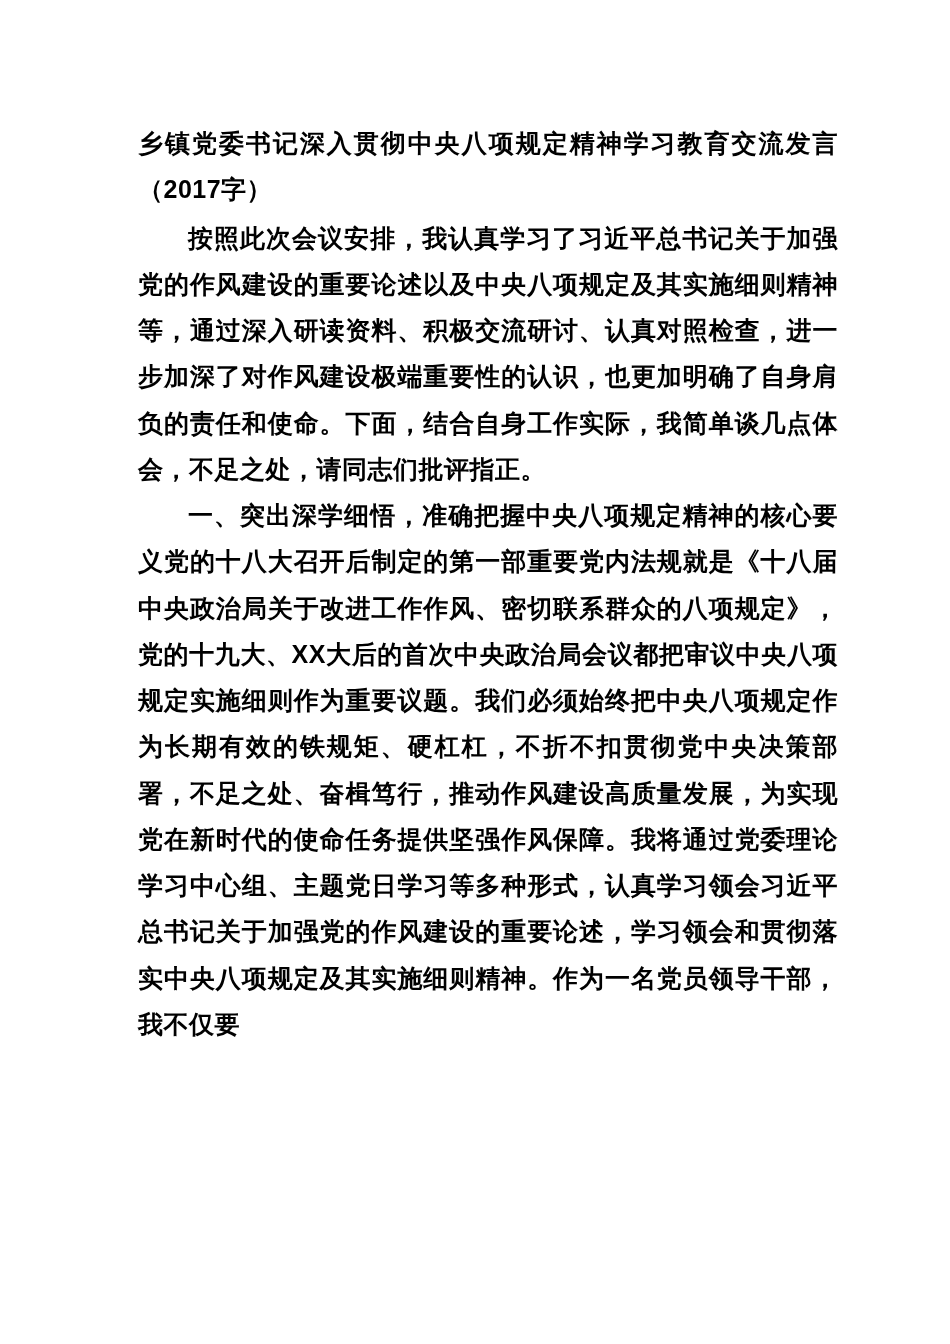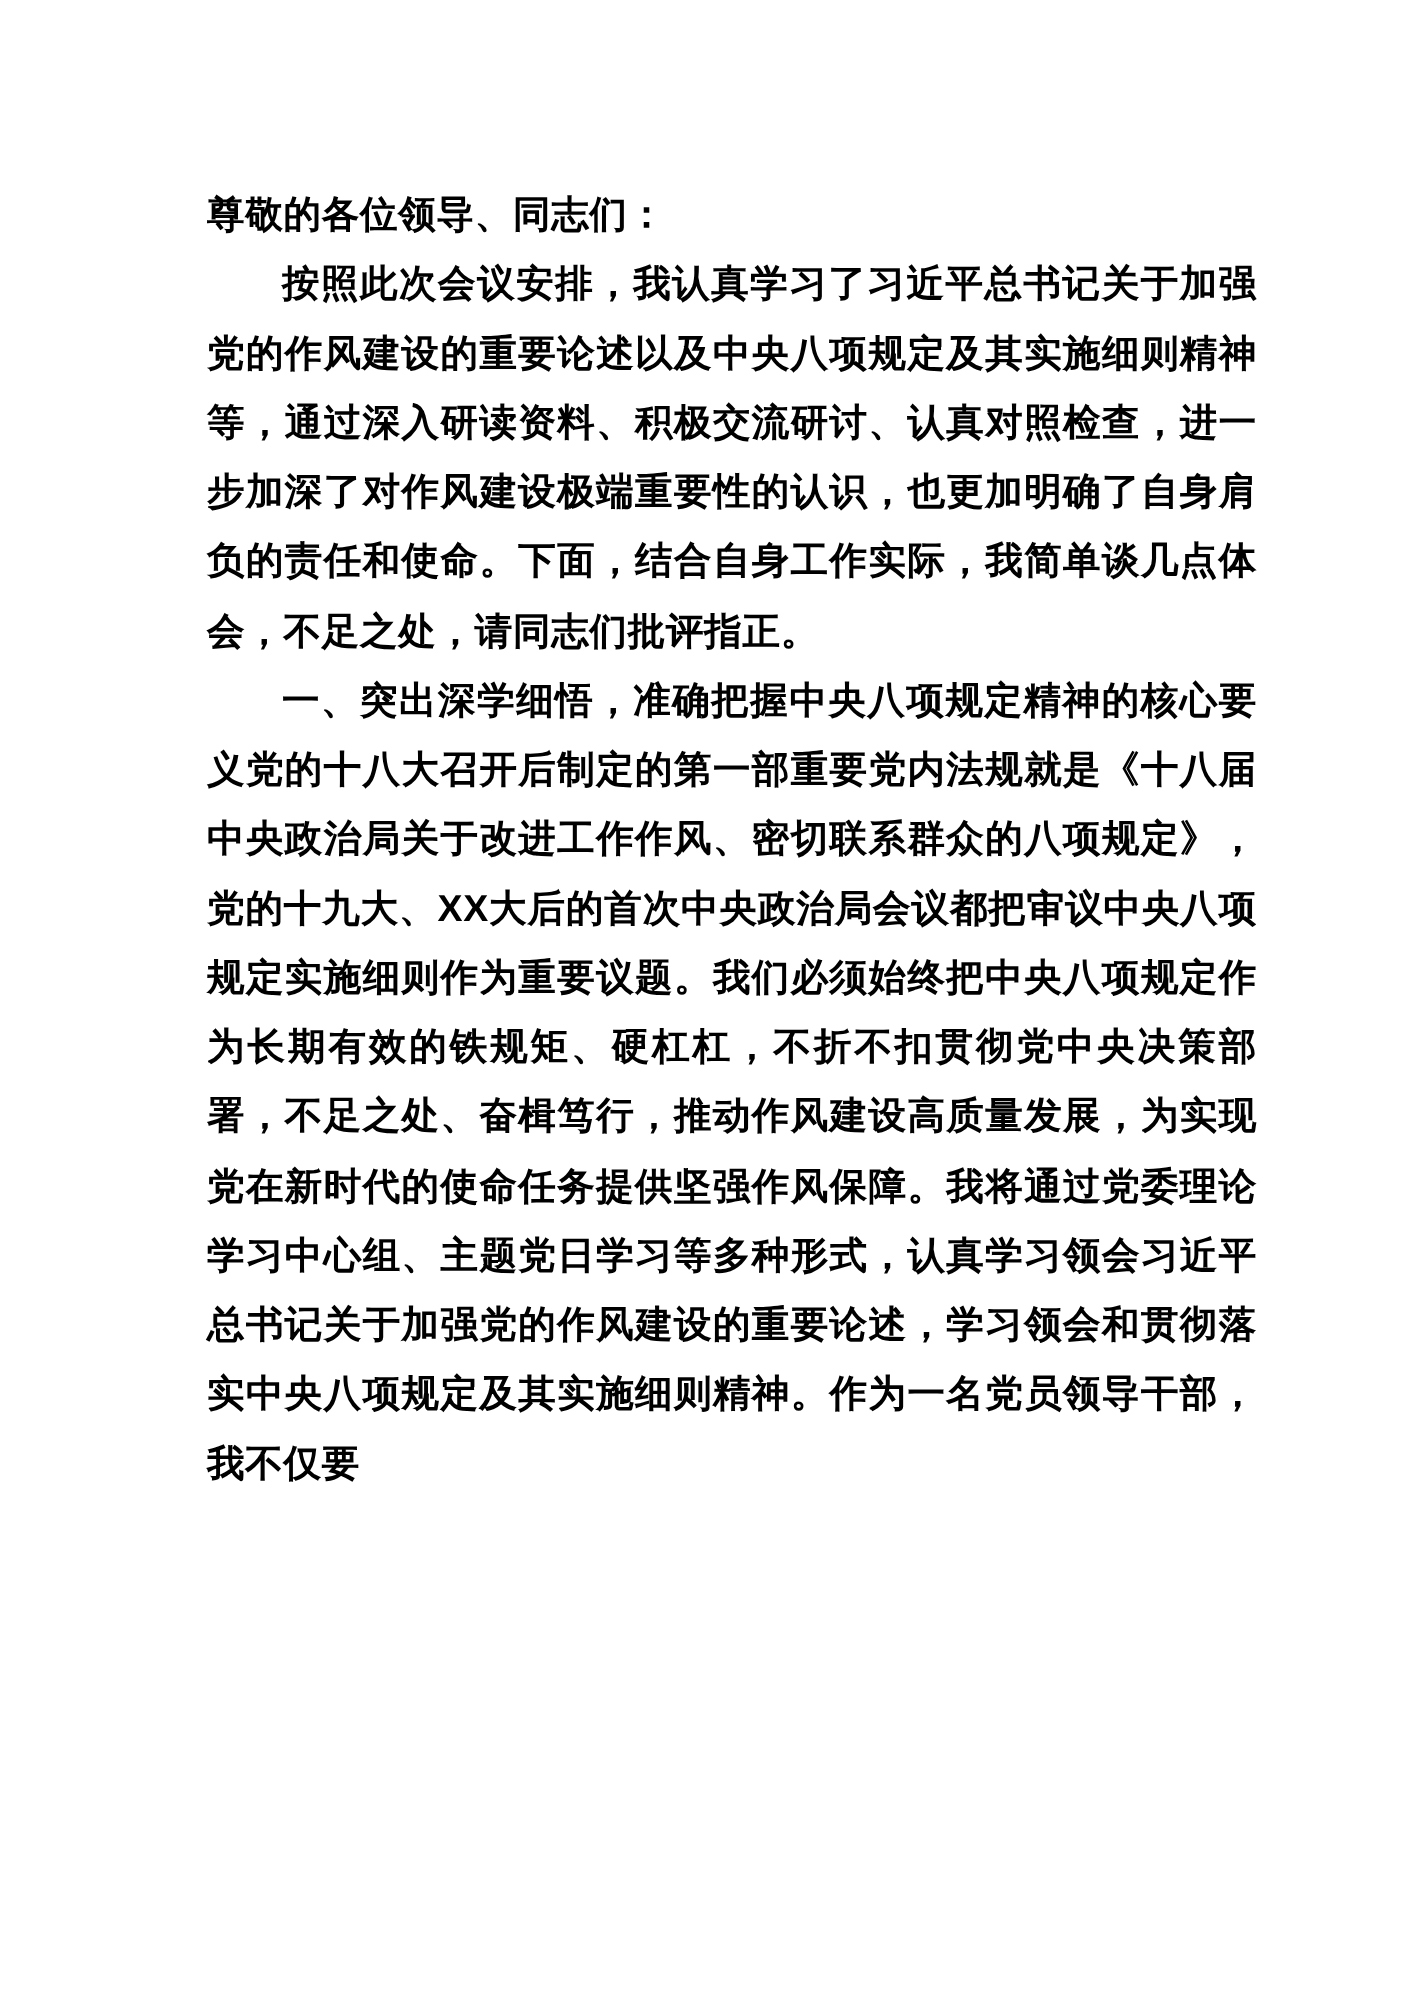--- a/index.html
+++ b/index.html
@@ -36,16 +36,16 @@
     text-justify: inter-ideograph;
   }
   .indent {
     text-indent: 2em;
   }
 </style>
 </head>
 <body>
 
 <div class="page">
-  <p class="doc-para">尊敬的各位领导、同志们：</p>
+  <h1 class="doc-title">乡镇党委书记深入贯彻中央八项规定精神学习教育交流发言（2017字）</h1>
   <p class="doc-para indent">按照此次会议安排，我认真学习了习近平总书记关于加强党的作风建设的重要论述以及中央八项规定及其实施细则精神等，通过深入研读资料、积极交流研讨、认真对照检查，进一步加深了对作风建设极端重要性的认识，也更加明确了自身肩负的责任和使命。下面，结合自身工作实际，我简单谈几点体会，不足之处，请同志们批评指正。</p>
   <p class="doc-para indent">一、突出深学细悟，准确把握中央八项规定精神的核心要义党的十八大召开后制定的第一部重要党内法规就是《十八届中央政治局关于改进工作作风、密切联系群众的八项规定》，党的十九大、XX大后的首次中央政治局会议都把审议中央八项规定实施细则作为重要议题。我们必须始终把中央八项规定作为长期有效的铁规矩、硬杠杠，不折不扣贯彻党中央决策部署，不足之处、奋楫笃行，推动作风建设高质量发展，为实现党在新时代的使命任务提供坚强作风保障。我将通过党委理论学习中心组、主题党日学习等多种形式，认真学习领会习近平总书记关于加强党的作风建设的重要论述，学习领会和贯彻落实中央八项规定及其实施细则精神。作为一名党员领导干部，我不仅要</p>
 </div>
 
 </body></html>

